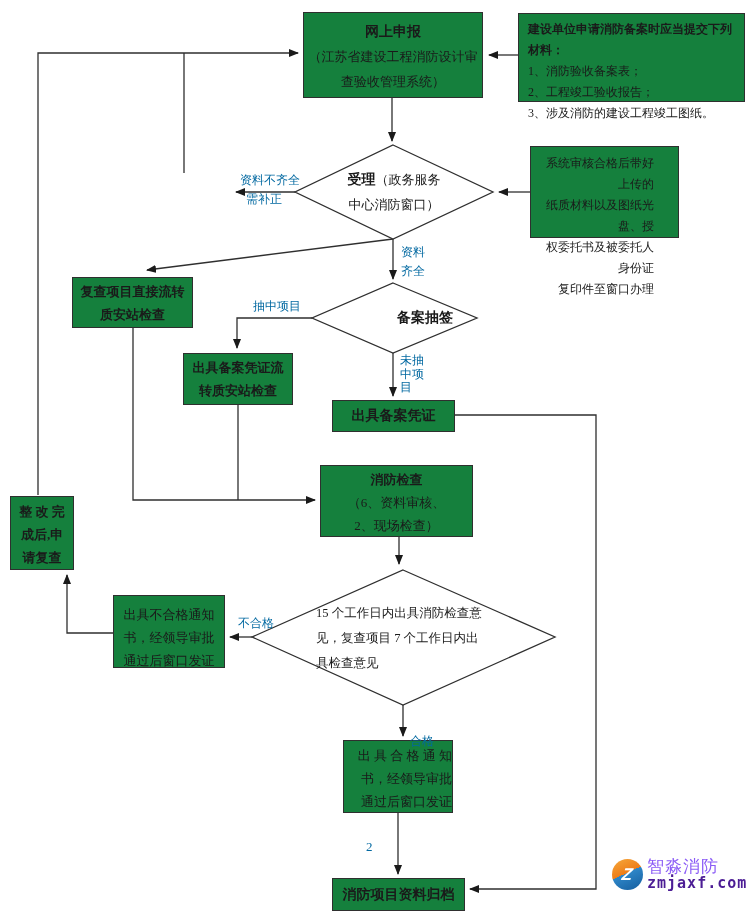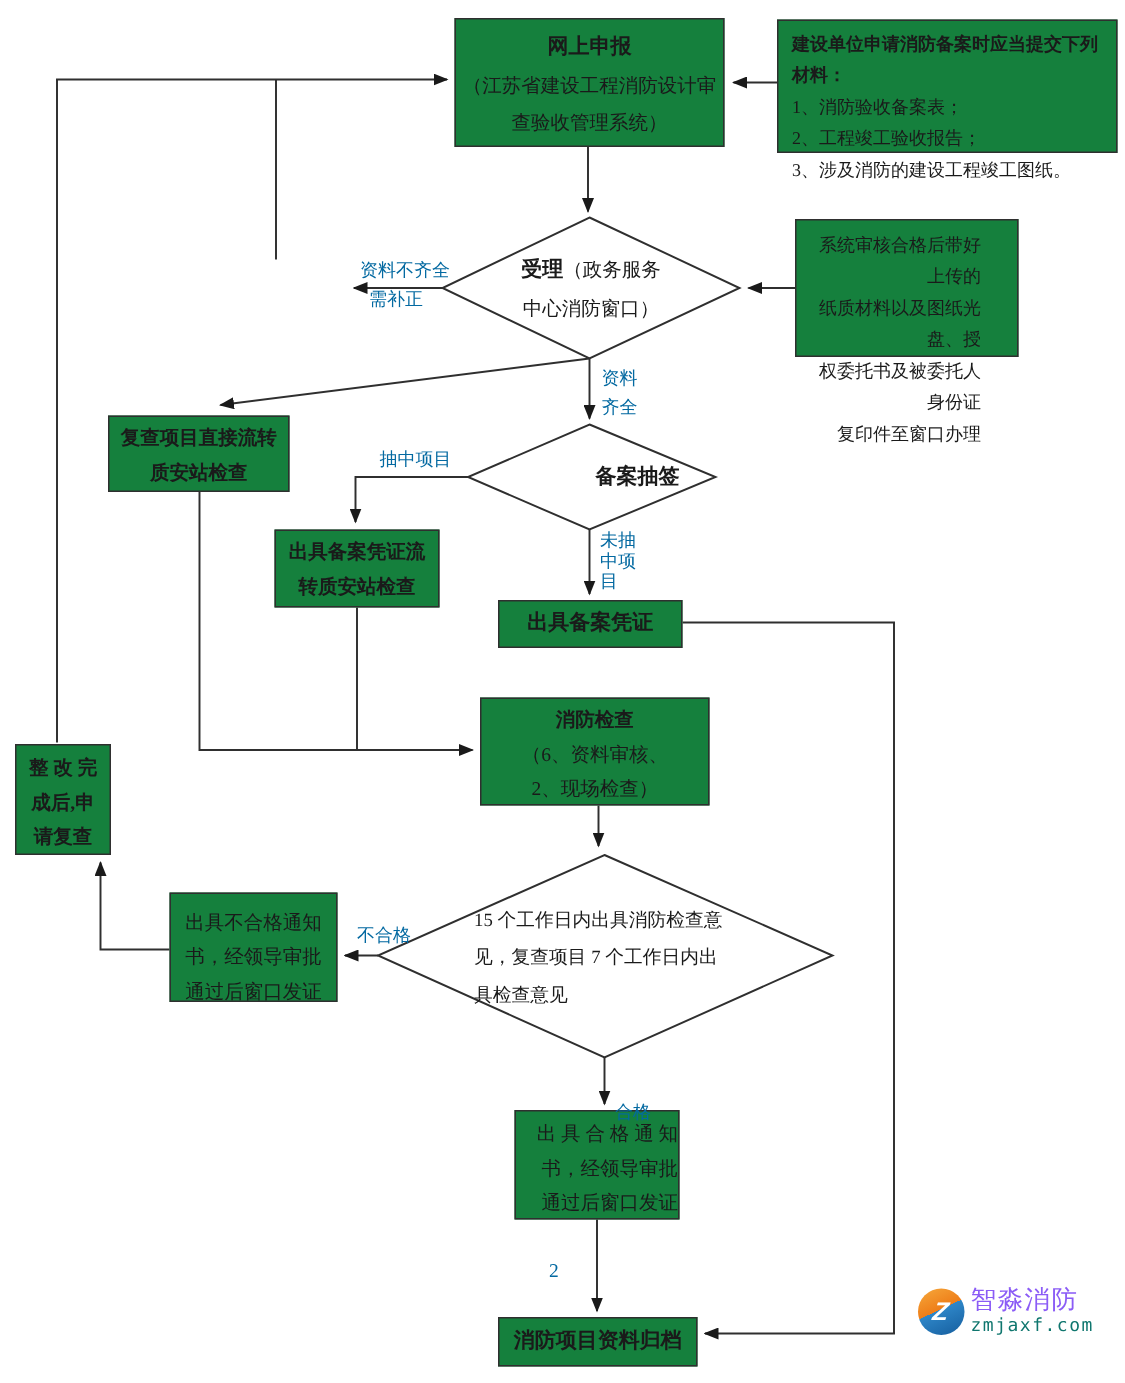--- a/index.html
+++ b/index.html
@@ -42,21 +42,21 @@
   
   #logo{position:absolute;left:612px;top:858px;display:flex;align-items:center;}
   #logoicon{width:31px;height:31px;border-radius:50%;
             background:linear-gradient(155deg,#f6a93c 0%,#ee7d18 46%,#2e86c8 46%,#155d9d 100%);
             display:flex;align-items:center;justify-content:center;flex:0 0 auto;}
   #logoicon span{color:#fff;font-weight:bold;font-style:italic;font-size:17px;line-height:31px;
                  font-family:"Liberation Sans",sans-serif;transform:skewX(-8deg);}
   #logotext{margin-left:4px;}
   #brand{font-size:17px;line-height:18px;color:#8b5cf6;letter-spacing:1px;
          font-family:"Liberation Sans",sans-serif;}
-  #domain{font-size:12px;line-height:14px;color:#0f766e;font-weight:normal;letter-spacing:1px;
+  #domain{font-size:15px;line-height:14px;color:#4c1d95;font-weight:bold;letter-spacing:1px;
           font-family:"DejaVu Sans Mono",monospace;}
 </style>
 </head>
 <body>
 
 <div id="stage">
 
   <svg id="connectors" viewBox="0 0 750 922" xmlns="http://www.w3.org/2000/svg">
     <defs>
       <marker id="ah" markerWidth="10" markerHeight="8" refX="9" refY="4" orient="auto" markerUnits="userSpaceOnUse">

